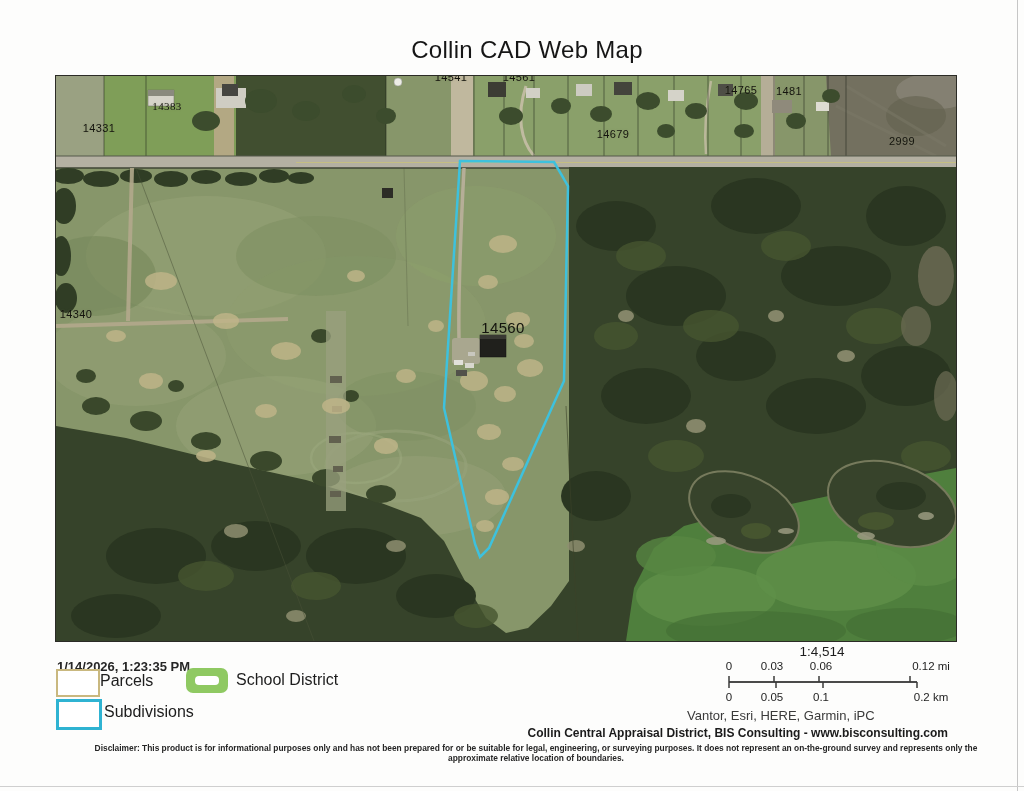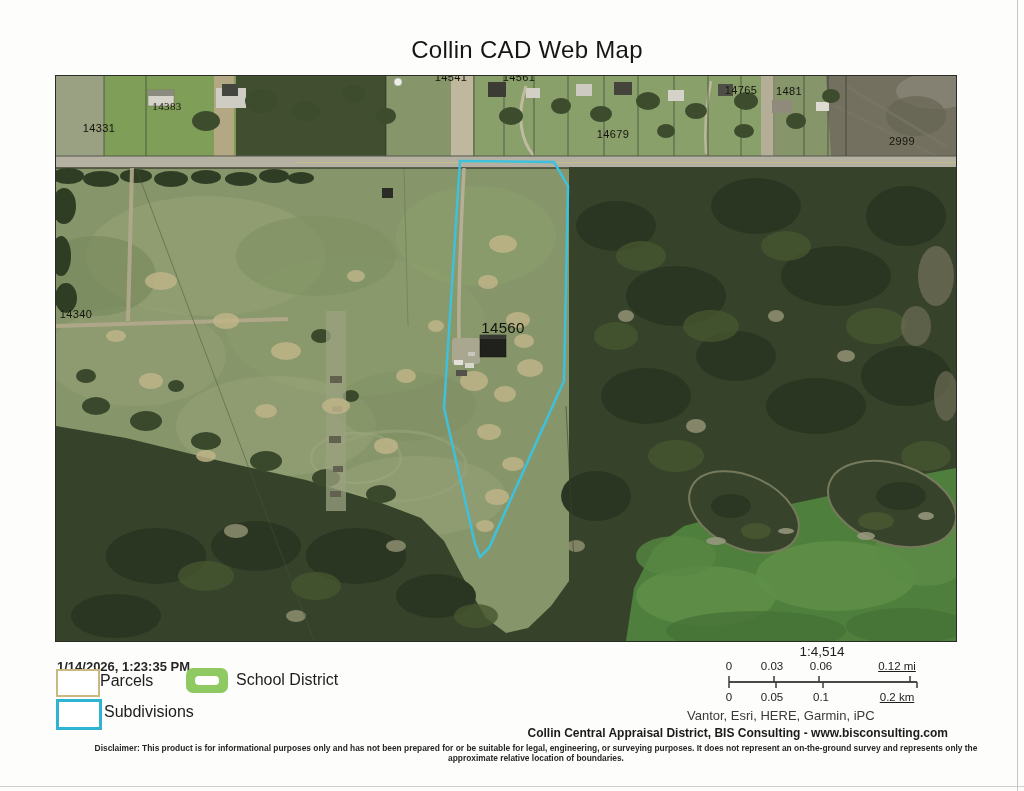--- a/index.html
+++ b/index.html
@@ -24,21 +24,21 @@
                  border-radius:7px;}
   .school-inner{position:absolute;left:9px;top:8px;width:24px;height:9px;background:#fff;border-radius:4px;}
   .swatch-subdiv{position:absolute;left:56px;top:699px;width:40px;height:25px;background:#fff;
                  border:3px solid #2fb3d2;}
   .legend-label{position:absolute;font-size:16px;color:#1d1d1d;white-space:nowrap;}
   .lp{left:100px;top:672px;} .ls{left:236px;top:671px;} .lsub{left:104px;top:703px;}
   .scalebar{position:absolute;left:685px;top:644px;width:270px;height:80px;font-size:11.5px;color:#1d1d1d;}
   .ratio{position:absolute;left:137px;top:0;transform:translateX(-50%);font-size:13.5px;white-space:nowrap;}
   .tick{position:absolute;transform:translateX(-50%);white-space:nowrap;}
   .mi{top:16px;} .km{top:47px;}
-  .t0{left:44px;} .t1{left:87px;} .t2{left:136px;} .t3{left:212px;text-decoration:underline;}
+  .t0{left:44px;} .t1{left:87px;} .t2{left:136px;} .t3{left:246px;}
   .bar{position:absolute;left:0;top:31px;}
   .attr{position:absolute;left:2px;top:64px;font-size:13px;color:#3a3a3a;white-space:nowrap;}
   .credit{position:absolute;right:76px;top:726px;font-size:12px;font-weight:700;color:#1b1b1b;white-space:nowrap;}
   .disclaimer{position:absolute;left:40px;right:40px;top:743px;text-align:center;font-size:8.4px;
               font-weight:600;color:#262626;margin-left:48px;}
 </style>
 </head>
 <body>
 
 <div class="page">

